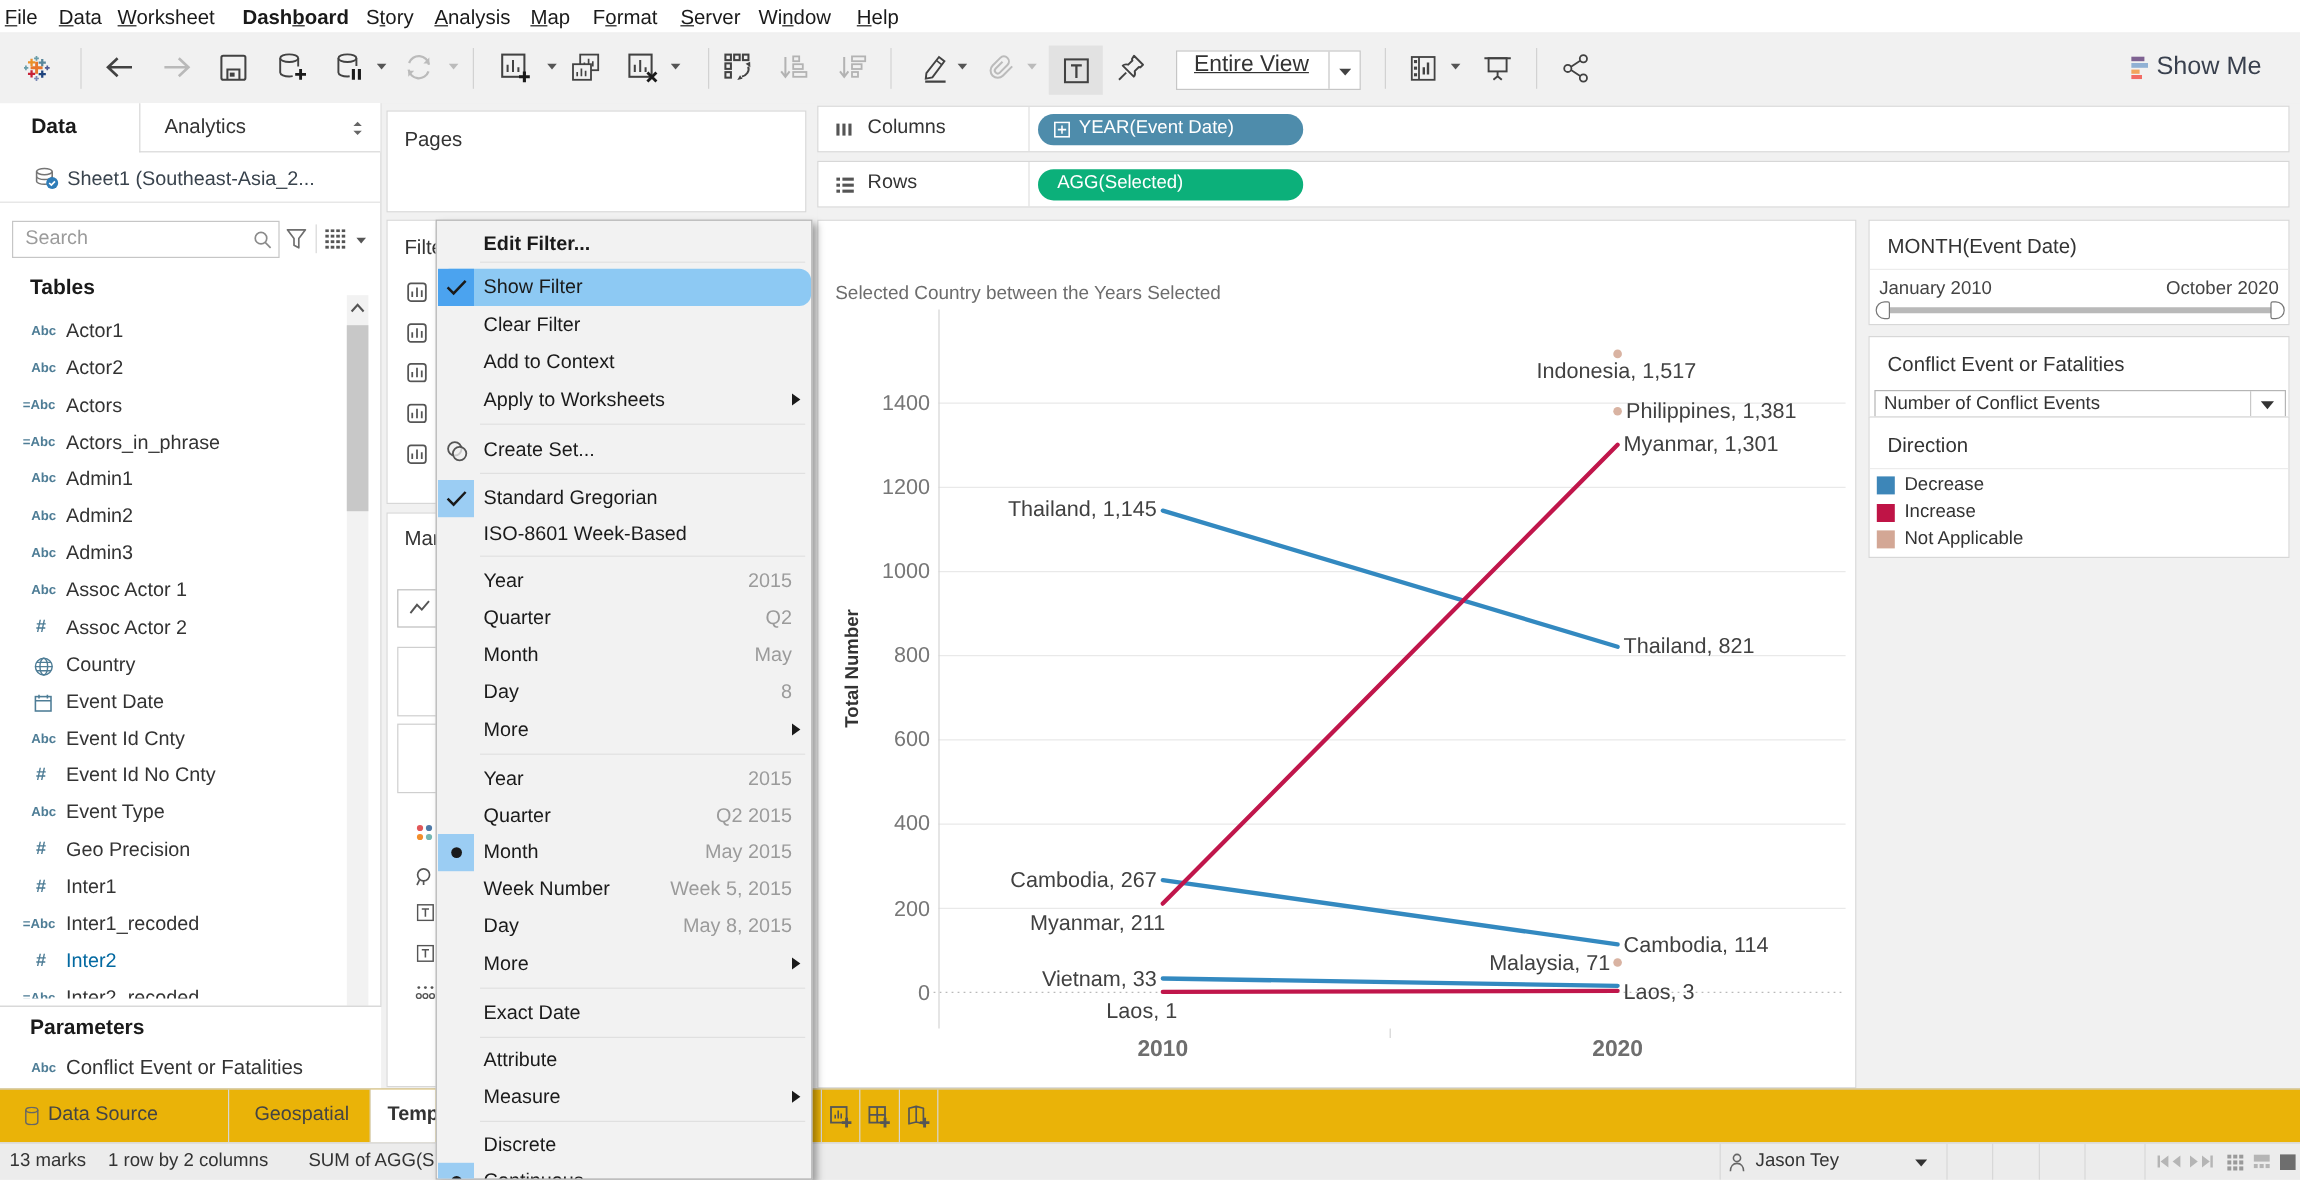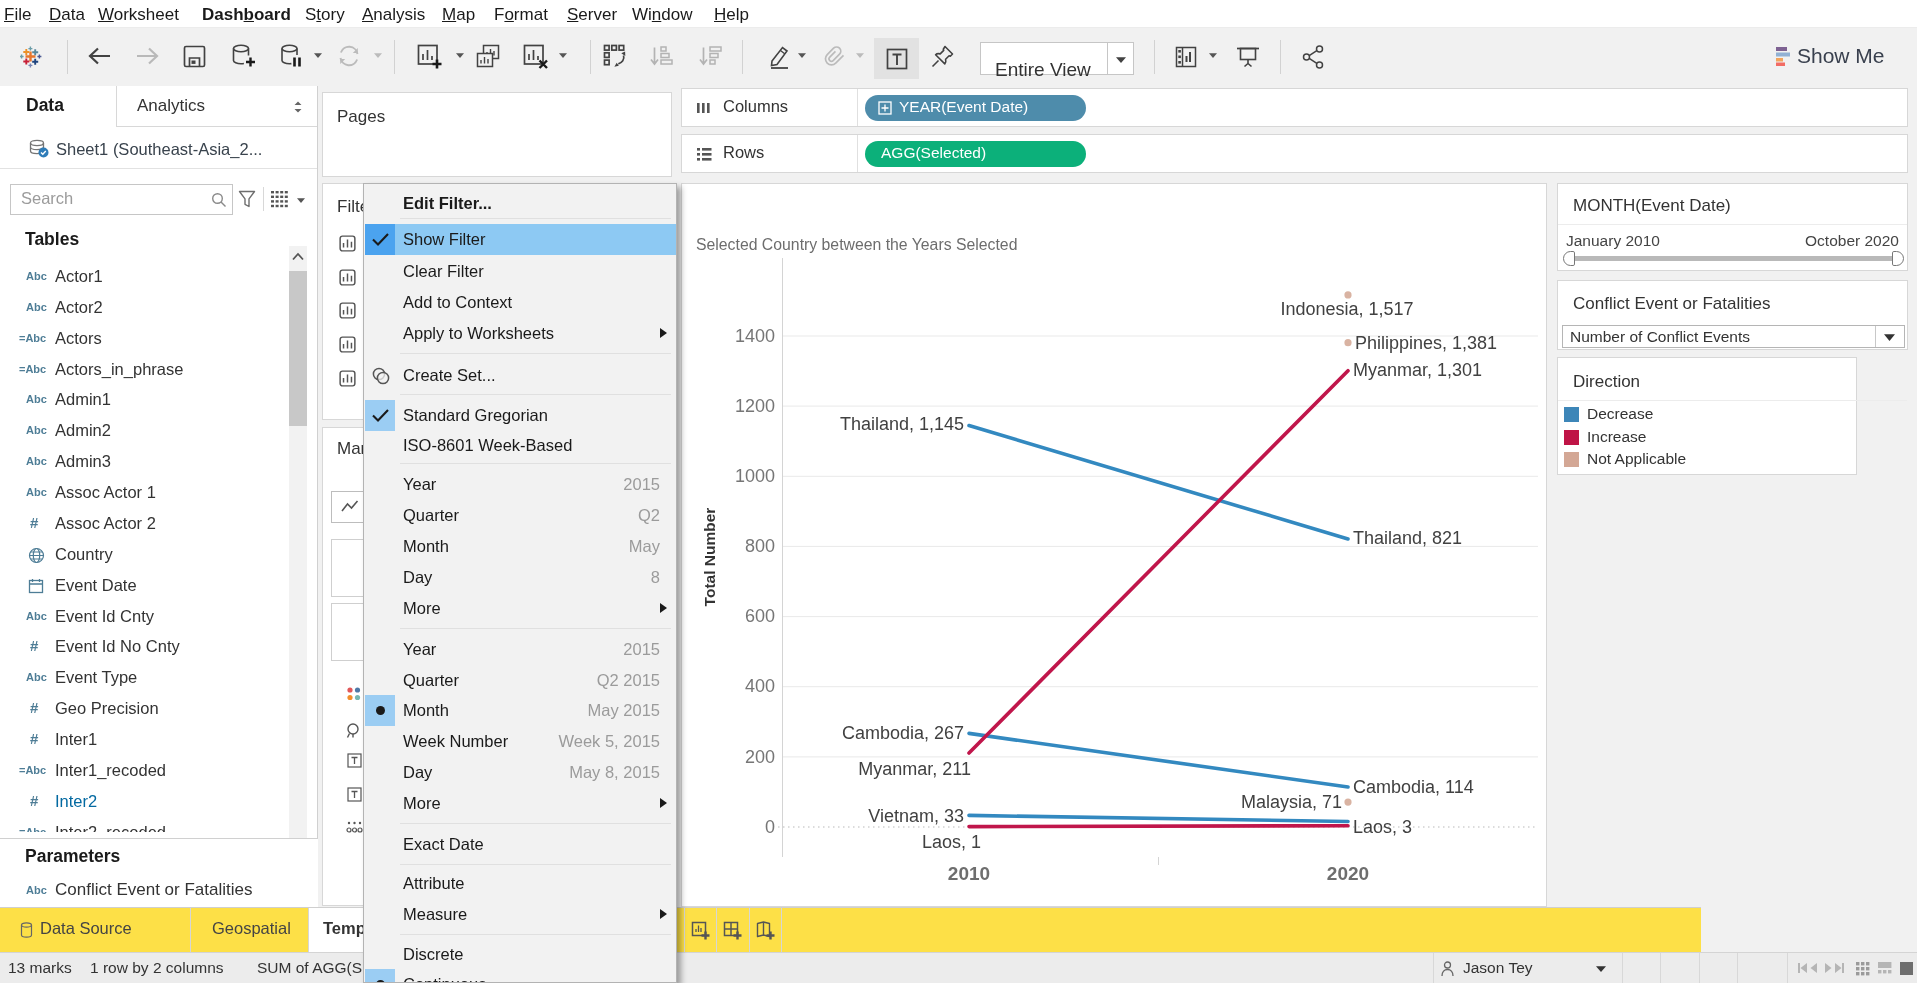--- a/index.html
+++ b/index.html
@@ -149,21 +149,21 @@
         <rect x="3.5" y="3.5" width="19" height="19" stroke="#424242" stroke-width="1.7" fill="none"></rect>
         <path d="M8.5 8.5h9M13 8.5V19" stroke="#424242" stroke-width="1.9"></path>
       </svg>
 <svg class="abs" style="left:930px;top:16px;" width="25" height="27" viewBox="0 0 25 27">
         <g stroke="#424242" stroke-width="1.6" fill="none" stroke-linejoin="round">
           <path d="M15 2.5l7.5 7.5-2.2 2.2-1.2-.4-3.5 3.5c.5 2 .2 3.6-.8 4.6L5.6 10.7c1-1 2.6-1.3 4.6-.8l3.5-3.5-.4-1.2z"></path>
           <path d="M8.5 16.5 2.5 22.5"></path>
         </g>
       </svg>
 <div class="abs" style="left:980px;top:14px;width:154px;height:33px;background:#fff;border:1px solid #c6c6c6;box-sizing:border-box;">
- <div class="abs" style="left:14px;top:16px;font-size:19px;color:#333;">Entire View</div>
+ <div class="abs" style="left:14px;top:0;font-size:19px;color:#333;text-decoration:underline;">Entire View</div>
  <div class="abs" style="left:126px;top:0;width:1px;height:31px;background:#c6c6c6;"></div>
  <svg class="abs" style="left:134px;top:13px;" width="12" height="8" viewBox="0 0 12 8">
           <path d="M1 1.3 6 7l5-5.7z" fill="#424242"></path>
         </svg>
 </div>
 <div class="abs" style="left:1154px;top:12px;width:1px;height:34px;background:#d2d2d2;"></div>
 <svg class="abs" style="left:1174px;top:17px;" width="24" height="24" viewBox="0 0 24 24">
         <rect x="2.5" y="2.5" width="19" height="19" stroke="#424242" stroke-width="1.5" fill="none"></rect>
         <path d="M8.5 2.5v19" stroke="#424242" stroke-width="1.5"></path>
         <g fill="#424242">
@@ -517,33 +517,33 @@
   <div class="abs" style="left:15px;top:13px;font-size:17px;color:#333;">Conflict Event or Fatalities</div>
   <div class="abs" style="left:4px;top:44px;width:343px;height:23px;background:#fff;border:1px solid #b5b5b5;box-sizing:border-box;">
     <div class="abs" style="left:7px;top:2px;font-size:15.5px;color:#333;">Number of Conflict Events</div>
     <div class="abs" style="right:28px;top:0;width:1px;height:21px;background:#c8c8c8;"></div>
     <svg class="abs" style="right:8px;top:7px;" width="13" height="9" viewBox="0 0 13 9">
             <path d="M1 1.3 6.5 8 12 1.3z" fill="#333"></path>
           </svg>
   </div>
  </div>
 
- <div class="card" style="left:1557px;top:357px;width:300px;height:118px;">
+ <div class="card" style="left:1557px;top:347px;width:351px;height:118px;">
   <div class="abs" style="left:15px;top:14px;font-size:17px;color:#333;">Direction</div>
   <div class="abs" style="left:0;top:42px;width:349px;height:1px;background:#ececec;"></div>
   <div class="abs" style="left:6px;top:49px;width:15px;height:15px;background:#3d86b8;"></div>
   <div class="abs" style="left:29px;top:47px;font-size:15.5px;color:#333;">Decrease</div>
   <div class="abs" style="left:6px;top:72px;width:15px;height:15px;background:#bf1446;"></div>
   <div class="abs" style="left:29px;top:70px;font-size:15.5px;color:#333;">Increase</div>
   <div class="abs" style="left:6px;top:94px;width:15px;height:15px;background:#d3a795;"></div>
   <div class="abs" style="left:29px;top:92px;font-size:15.5px;color:#333;">Not Applicable</div>
  </div>
 </div>
 
-<div id="tabsrow" class="abs" style="left:0;top:907px;width:1701px;height:45px;background:#fde047;border-top:1px solid #cfcfcf;box-sizing:border-box;">
+<div id="tabsrow" class="abs" style="left:0;top:907px;width:1917px;height:45px;background:#eab308;border-top:1px solid #cfcfcf;box-sizing:border-box;">
  <svg class="abs" style="left:20px;top:14px;" width="13" height="16" viewBox="0 0 13 16">
         <ellipse cx="6.5" cy="3" rx="5" ry="2.2" stroke="#666" stroke-width="1.2" fill="none"></ellipse>
         <path d="M1.5 3v10c0 1.2 2.2 2.2 5 2.2s5-1 5-2.2V3" stroke="#666" stroke-width="1.2" fill="none"></path>
       </svg>
  <div class="abs" style="left:40px;top:11px;font-size:16.5px;color:#444;">Data Source</div>
  <div class="abs" style="left:190px;top:0;width:1px;height:44px;background:#d6d6d6;"></div>
  <div class="abs" style="left:212px;top:11px;font-size:16.5px;color:#444;">Geospatial</div>
  <div class="abs" style="left:308px;top:0;width:1px;height:44px;background:#d6d6d6;"></div>
  <div class="abs" style="left:309px;top:0px;width:54px;height:44px;background:#fff;"></div>
  <div class="abs" style="left:323px;top:11px;font-size:16.5px;font-weight:bold;color:#333;">Temp</div>
@@ -615,21 +615,21 @@
         </g>
       </svg>
  <div class="abs" style="left:1900px;top:9px;width:13px;height:13px;background:#6e6e6e;"></div>
 </div>
 
 <div id="ctxmenu" class="abs" style="left:363px;top:183px;width:314px;height:800px;background:#f2f2f2;border:1px solid #b3b3b3;box-sizing:border-box;box-shadow:4px 4px 6px rgba(0,0,0,0.35);overflow:hidden;">
  <div class="mrow" style="top:4px;font-weight:bold;">
         <span class="mtext">Edit Filter...</span>
       </div>
  <div class="msep" style="top:34px;"></div>
- <div class="mrow" style="top:40px;background:#8dc9f3;">
+ <div class="mrow" style="top:40px;background:#8dc9f3;border-radius:10px;">
         <div class="abs" style="left:0;top:0;width:30px;height:31px;background:#4ba3ef;"></div>
    <svg class="abs" style="left:6px;top:8px;" width="19" height="15" viewBox="0 0 19 15">
           <path d="M2 7.5 7 12.5 17 2" stroke="#1a1a1a" stroke-width="2.1" fill="none"></path>
         </svg>
    <span class="mtext">Show Filter</span>
       </div>
  <div class="mrow" style="top:71.5px;">
         <span class="mtext">Clear Filter</span>
       </div>
  <div class="mrow" style="top:102.5px;">

